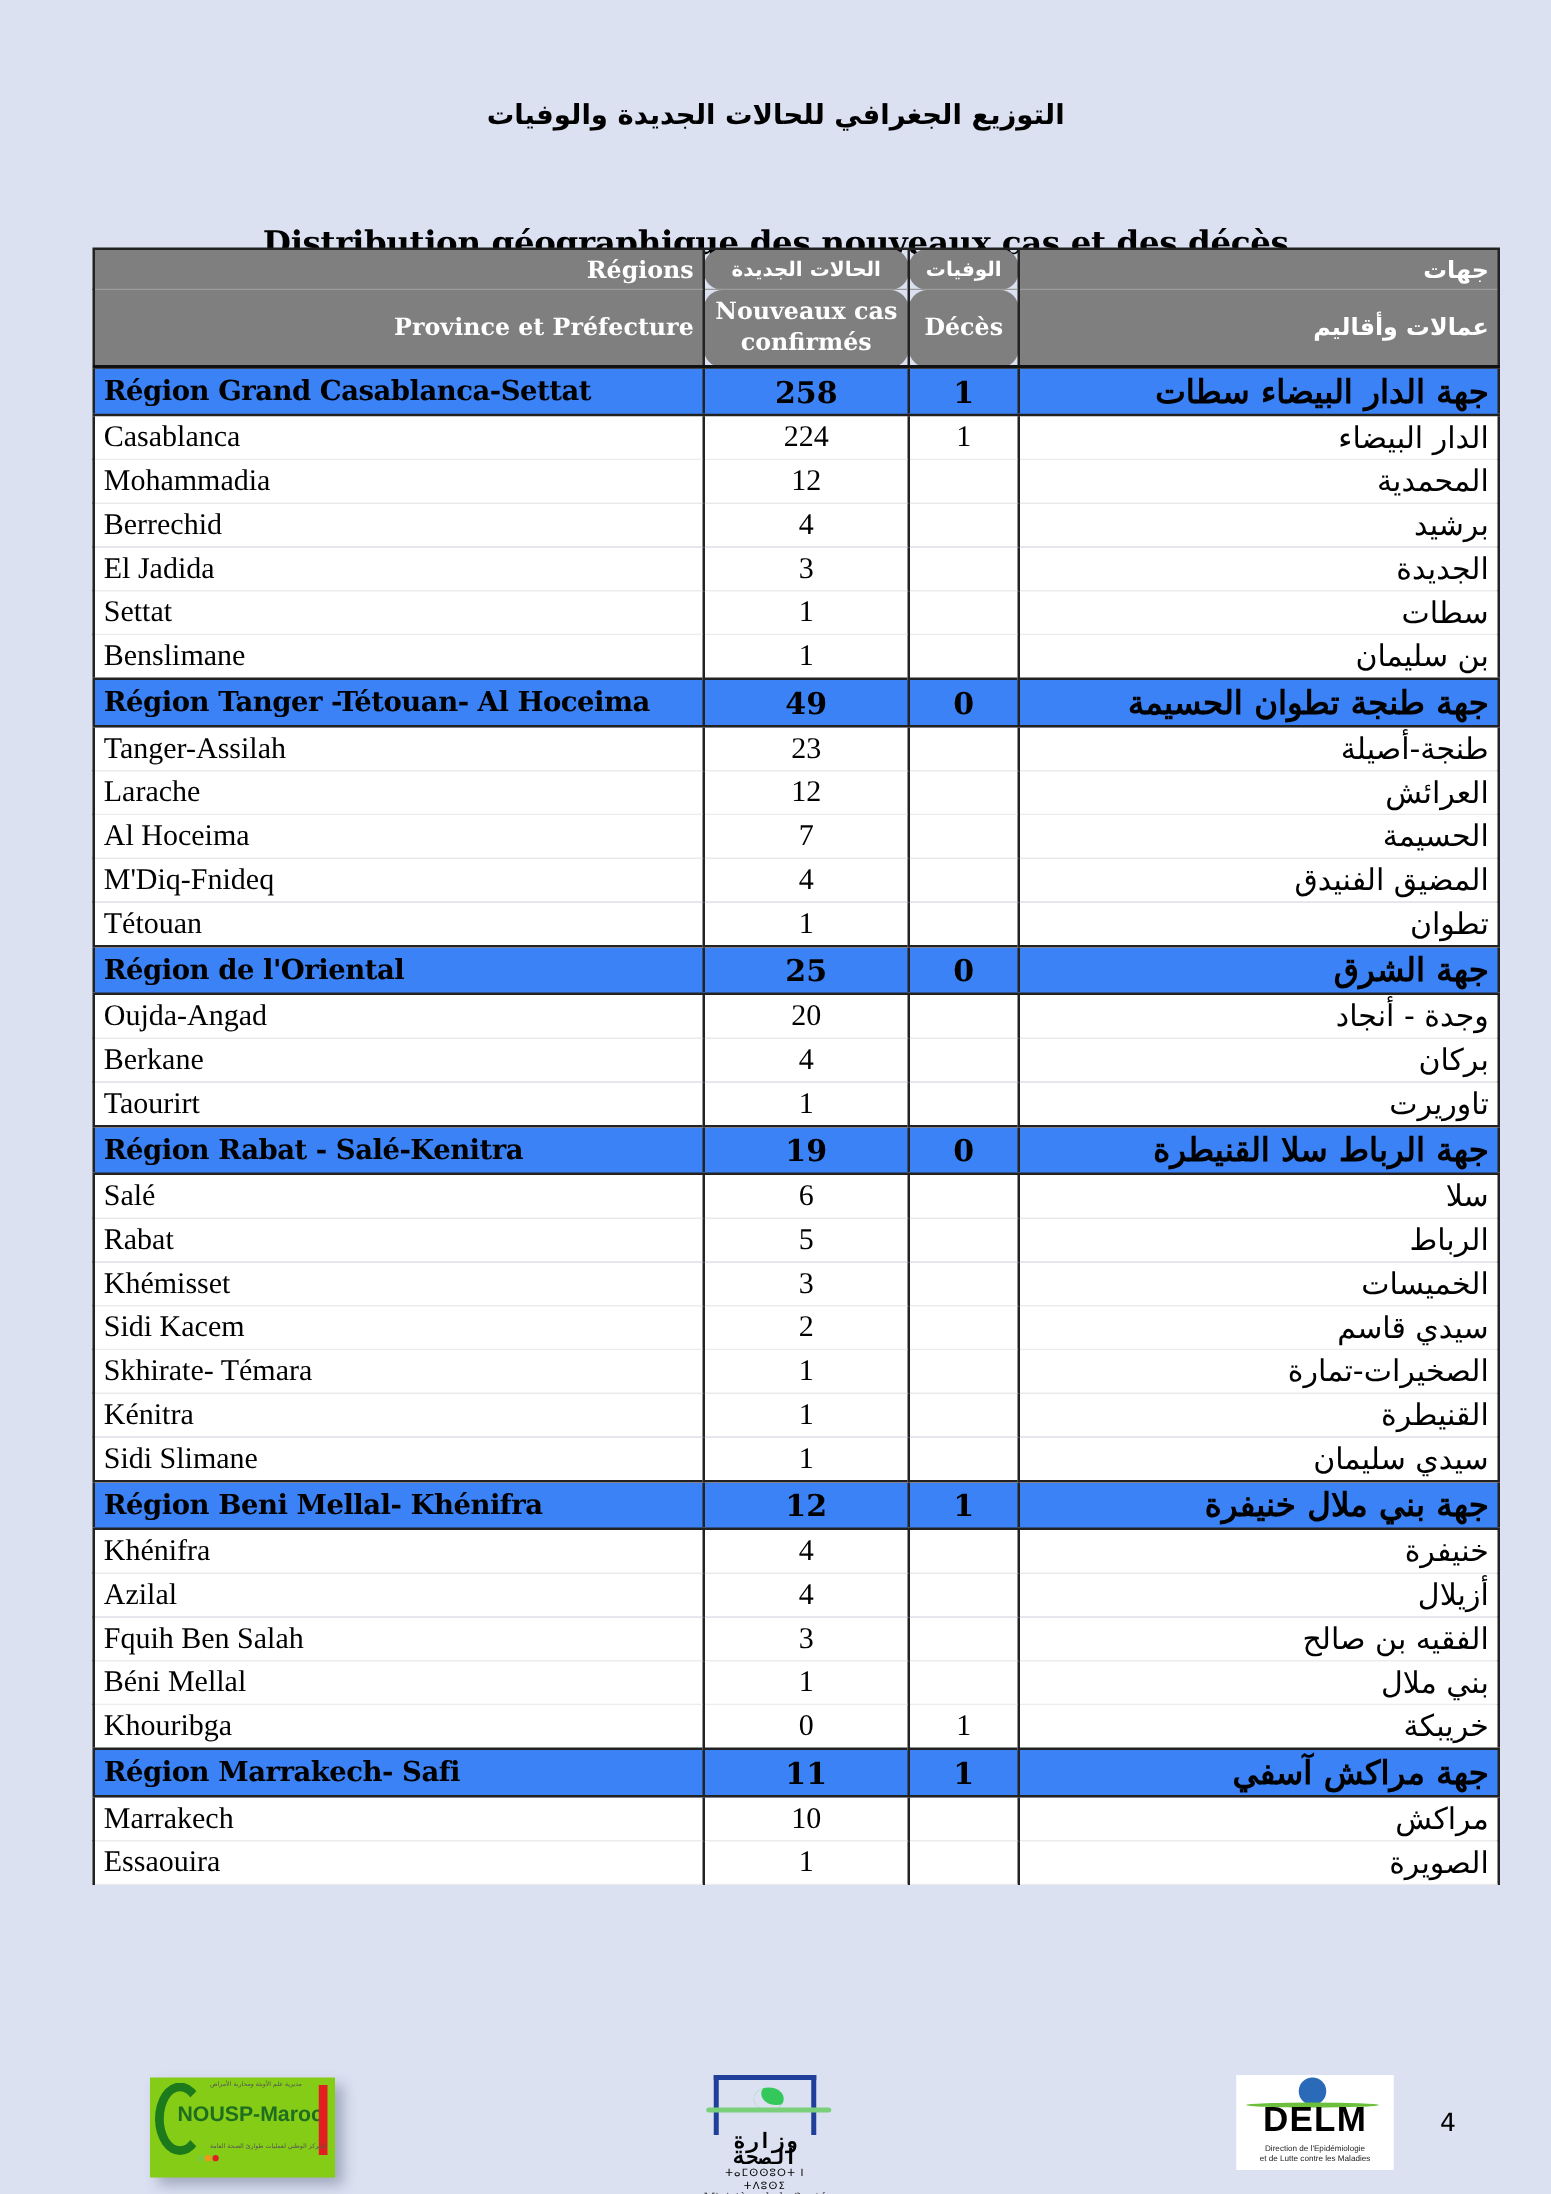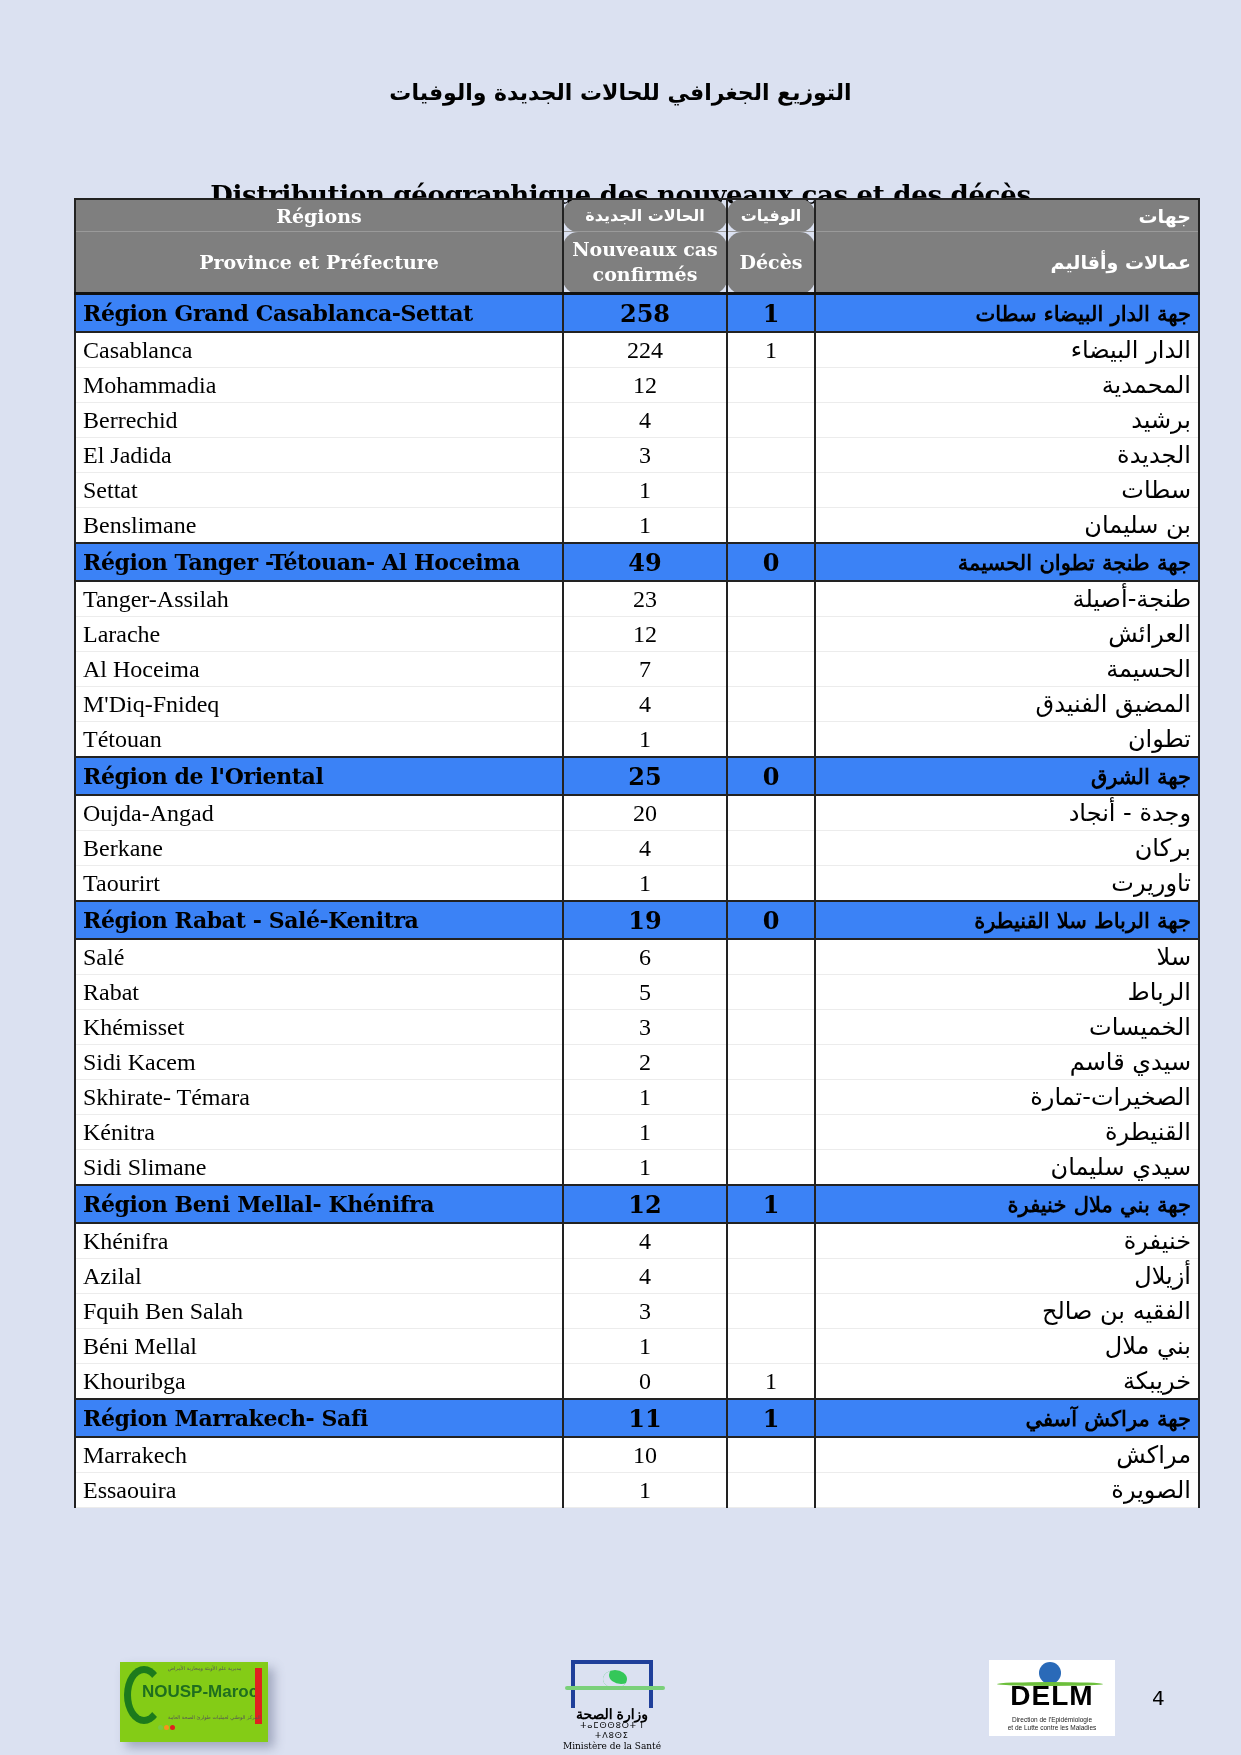--- a/index.html
+++ b/index.html
@@ -34,41 +34,41 @@
     padding: 0 7px; overflow: hidden; white-space: nowrap;
     border-left: 2px solid #222;
   }
   table.dist td:first-child, table.dist th:first-child { border-left: none; }
   thead th {
     background: #7f7f7f; color: #fff; font-weight: bold;
     font-family: "DejaVu Serif", serif; font-size: 19px;
   }
   thead tr.h1 th { height: 31px; border-top: 2px solid #222; border-bottom: 1px solid #9a9a9a; }
   thead tr.h2 th { height: 60px; border-bottom: 3px solid #111; }
-  thead th.left { text-align: center; }
+  thead th.left { text-align: right; }
   thead th.center { text-align: center; border-radius: 15px; }
   thead th.right { text-align: right; font-family: "DejaVu Sans", sans-serif; font-size: 19px; }
   thead th.ar-small { font-family: "DejaVu Sans", sans-serif; font-size: 16px; }
   .fr-two { line-height: 25px; }
   tr.region td {
     background: #3b82f6; height: 36px; font-weight: bold; font-size: 24px;
     border-top: 2px solid #222; border-bottom: 2px solid #222;
     font-family: "DejaVu Serif", serif;
   }
   tr.region td.name { font-size: 22px; letter-spacing: -0.4px; }
   tr.sub td {
     background: #fff; height: 34px; font-size: 24px;
     border-bottom: 1px solid #ececec;
   }
   td.num { text-align: center; }
   td.ar {
     text-align: right; direction: rtl; font-family: "DejaVu Sans", sans-serif;
     font-size: 20px;
   }
-  tr.region td.ar { font-size: 21px; }
+  tr.region td.ar { font-size: 26px; }
   tr.sub td.name { font-family: "Liberation Serif", serif; }
   .footer-logo { position: absolute; }
   .logo-nousp {
     left: 120px; top: 1662px; width: 148px; height: 80px; background: #84cc16;
     box-shadow: 6px 6px 10px rgba(90,100,130,0.45);
     overflow: hidden;
   }
   .logo-nousp .arc {
     position: absolute; left: 4px; top: 4px; width: 40px; height: 58px;
     border: 7px solid #1c7a1c; border-right-color: transparent;
@@ -91,21 +91,21 @@
   .logo-min { left: 562px; top: 1660px; width: 100px; height: 90px; text-align: center; }
   .logo-min .frame {
     margin: 0 auto; width: 82px; height: 48px; border: 4px solid #1f3f9a; border-bottom: none;
     box-sizing: border-box; position: relative;
   }
   .logo-min .crescent {
     position: absolute; left: 28px; top: 6px; width: 24px; height: 18px; border-radius: 50%;
     background: #34c759; box-shadow: inset 6px -4px 0 0 #dbe1f1;
   }
   .logo-min .wave { position: absolute; left: -10px; top: 22px; width: 100px; height: 4px; background: #7ad07a; border-radius: 2px; }
-  .logo-min .ar { font-family: Liberation Sans, sans-serif; font-size: 14px; font-weight: bold; line-height: 13px; }
+  .logo-min .ar { font-family: Liberation Mono, monospace; font-size: 17px; font-weight: bold; line-height: 13px; }
   .logo-min .tif { font-size: 8px; letter-spacing: 1px; line-height: 10px; font-family: "DejaVu Sans", sans-serif; }
   .logo-min .fr { font-size: 9px; font-family: "DejaVu Serif", serif; line-height: 10px; }
   .logo-delm { left: 989px; top: 1660px; width: 126px; height: 76px; background: #fff; }
   .logo-delm .ball { position: absolute; left: 50px; top: 2px; width: 22px; height: 22px; background: #2a6ab8; border-radius: 50%; }
   .logo-delm .swoosh { position: absolute; left: 8px; top: 22px; width: 106px; height: 4px; background: #6cbf3b; border-radius: 50%; }
   .logo-delm .word {
     position: absolute; left: 8px; top: 20px; width: 110px; text-align: center;
     font-family: "Liberation Sans", sans-serif; font-weight: bold; color: #000000; font-size: 28px; letter-spacing: 1px;
   }
   .logo-delm .sub {

